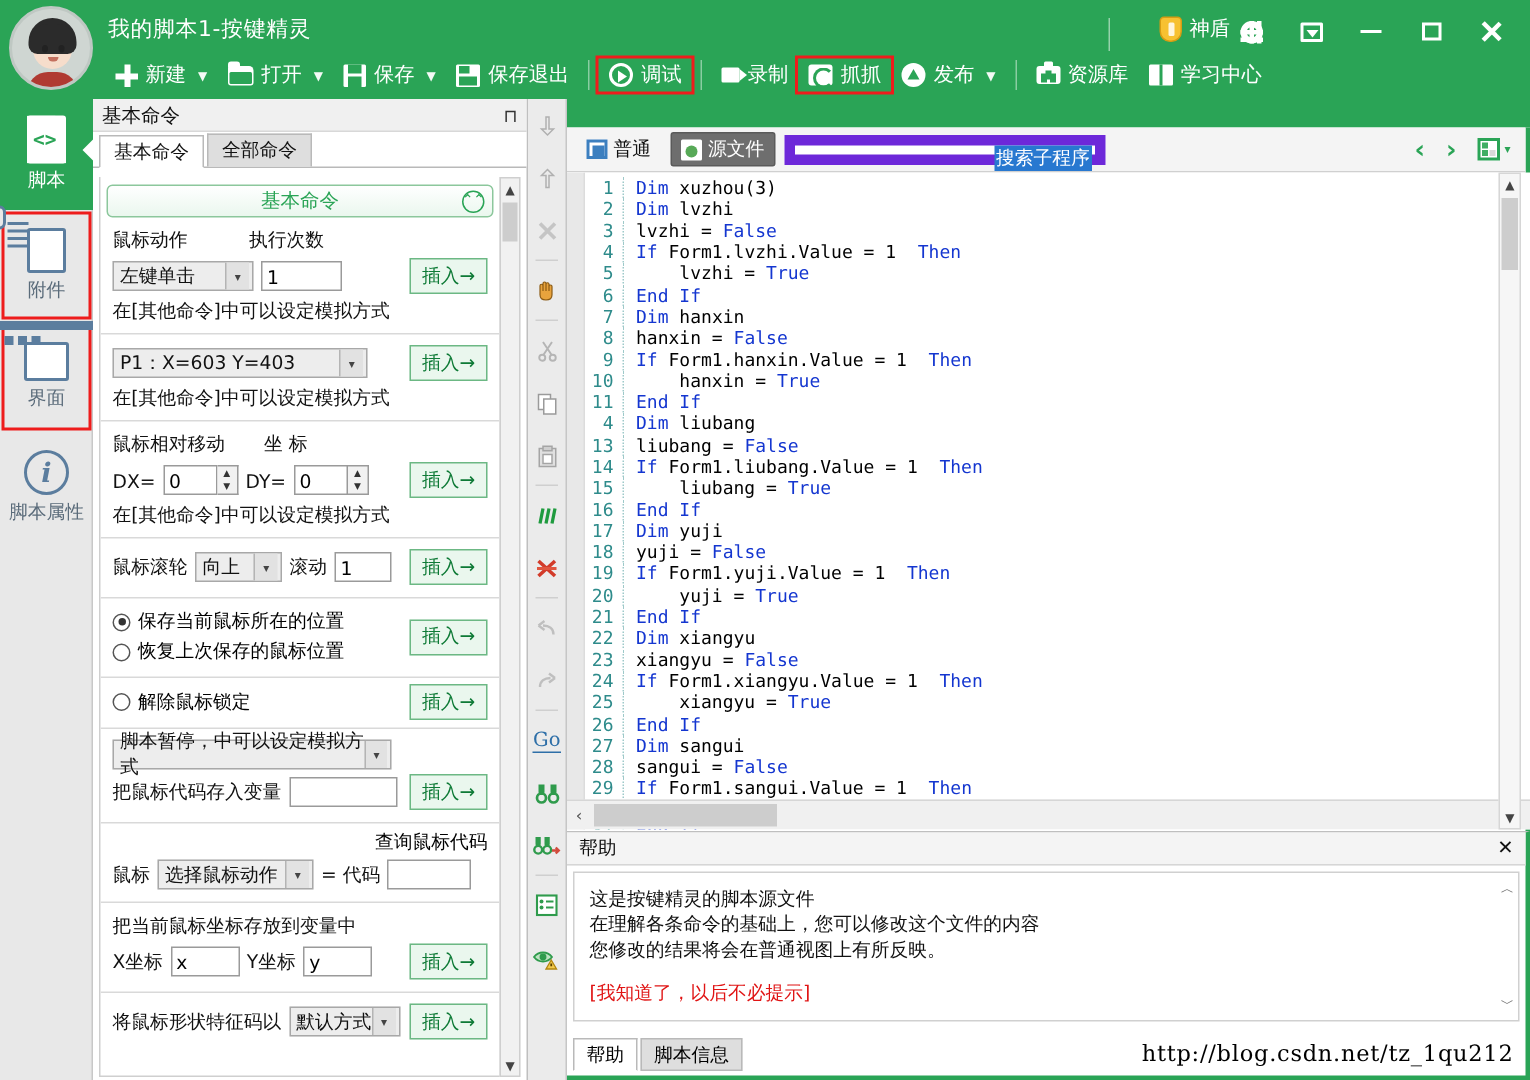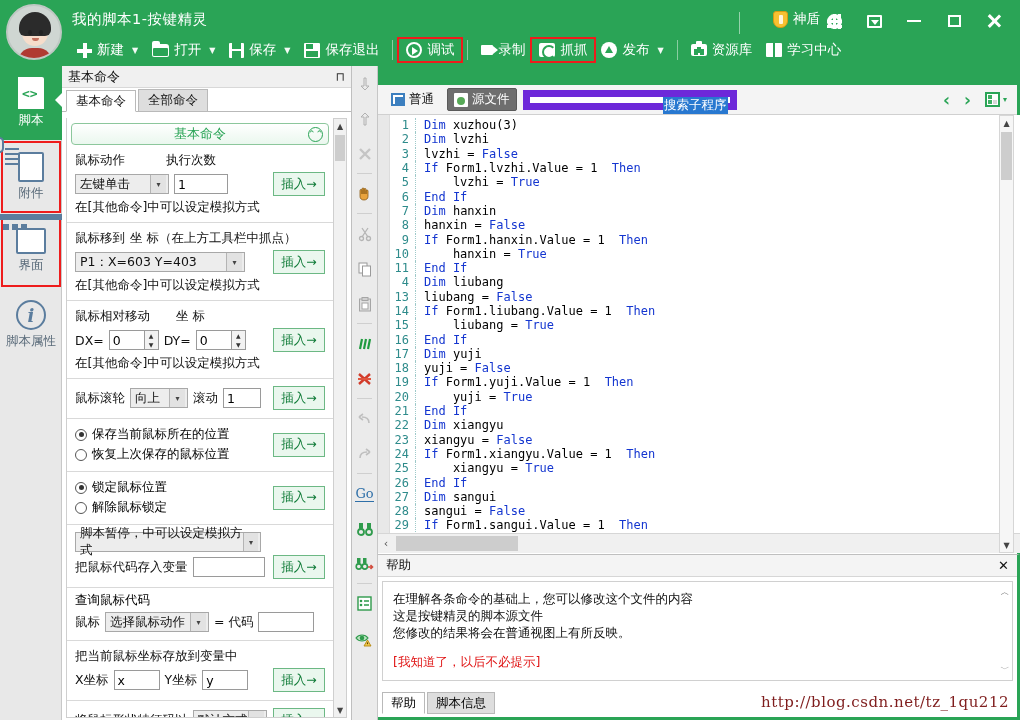--- a/index.html
+++ b/index.html
@@ -146,21 +146,21 @@
   .hintline { font-size:12.5px; color:#111; margin:3px 0 1px 0;}
   .sel { height:20px; background:#ededed; border:1px solid #a8a8a8; display:flex; align-items:center; padding:0 2px 0 4px; font-size:12.5px; color:#111; position:relative; }
   .sel .cv { margin-left:auto; width:16px; height:18px; background:#e2e2e2; border-left:1px solid #b4b4b4; display:flex; align-items:center; justify-content:center; font-size:8px; color:#444;}
   .txt { height:20px; background:#fff; border:1px solid #9a9a9a; font-size:12.5px; padding:0 3px; display:flex; align-items:center;}
   .spin { width:14px; height:20px; border:1px solid #9a9a9a; border-left:none; background:#f2f2f2; display:flex; flex-direction:column; }
   .spin div { flex:1; display:flex; align-items:center; justify-content:center; font-size:6px; color:#333;}
   .ins { min-width:52px; height:24px; border:1px solid #6cb884; background:#eaf7ee; color:#0e7a36; font-size:12.5px; display:flex; align-items:center; justify-content:center; margin-left:auto; }
   .radio { display:flex; align-items:center; gap:5px; margin:3px 0; font-size:12.5px;}
   .rb { width:12px; height:12px; border:1.5px solid #555; border-radius:50%; position:relative; background:#fff; flex:none;}
   .rb.on:after { content:''; position:absolute; left:2.5px; top:2.5px; width:5px; height:5px; border-radius:50%; background:#333;}
-  .center { text-align:left; font-size:12.5px; }
+  .center { text-align:right; font-size:12.5px; }
   .cp-scroll { position:absolute; right:4px; top:52px; width:14px; bottom:2px; background:#f1f1f1; border:1px solid #cfcfcf;}
   .cp-scroll .up, .cp-scroll .dn { height:14px; display:flex; align-items:center; justify-content:center; font-size:8px; color:#444;}
   .cp-scroll .dn { position:absolute; bottom:0; width:100%;}
   .cp-scroll .thumb { position:absolute; top:16px; left:1px; width:10px; height:26px; background:#cdcdcd;}
 
   
   .vtb { position:absolute; left:352px; top:66px; width:26px; height:654px; background:#ebebeb; border-right:1px solid #c6c6c6;}
   .vtb-i { height:35px; display:flex; align-items:center; justify-content:center; position:relative; }
   .vtb-sep { height:1px; background:#cfcfcf; margin:2px 5px;}
 
@@ -201,21 +201,21 @@
   .hp-head { height:22px; background:#f4f4f4; border-bottom:1px solid #d6d6d6; display:flex; align-items:center; padding:0 8px; justify-content:space-between;}
   .hp-title { font-size:12.5px; color:#111;}
   .hp-x { font-size:13px; font-weight:bold; color:#111;}
   .hp-body { position:absolute; left:4px; top:26px; right:4px; height:100px; border:1px solid #d0d0d0; background:#fff; padding:8px 10px; font-size:12.5px; line-height:17px; color:#111;}
   .hp-note { color:#e01414; margin-top:12px; }
   .hp-vs { position:absolute; right:5px; top:27px; width:14px; height:98px; }
   .hp-vs .a { position:absolute; width:100%; font-size:9px; color:#777; text-align:center;}
   .hp-tabs { position:absolute; left:4px; bottom:3px; display:flex; align-items:flex-end; }
   .hp-tab { height:22px; padding:0 8px; display:flex; align-items:center; font-size:12.5px; border:1px solid #b9b9b9; background:#dedede; margin-right:2px;}
   .hp-tab.active { background:#fff; border-bottom-color:#fff;}
-  .wm { position:absolute; right:8px; bottom:6px; font-family:"DejaVu Serif","Liberation Serif",serif; font-size:15px; color:#7f1d1d; letter-spacing:.5px;margin-left:27px;}
+  .wm { position:absolute; right:8px; bottom:6px; font-family:"DejaVu Serif","Liberation Serif",serif; font-size:15px; color:#000000; letter-spacing:.5px;margin-left:27px;}
 </style>
 </head>
 <body>
 
 <div id="app">
 
   <div class="titlebar">
     <div class="avatar">
       <div class="av-body"></div>
       <div class="av-face"></div>
@@ -354,24 +354,20 @@
             <span>左键单击</span>
             <span class="cv">▾</span>
           </span>
           <span class="txt" style="width:54px">1</span>
           <span class="ins">插入→</span>
         </div>
         <div class="hintline">在[其他命令]中可以设定模拟方式</div>
       </div>
 
       <div class="sec">
-        <div class="row">
-          <span class="lbl">鼠标移到</span>
-          <span class="lbl">坐 标（在上方工具栏中抓点）</span>
-        </div>
         <div class="row">
           <span class="sel" style="width:170px">
             <span>P1：X=603 Y=403</span>
             <span class="cv">▾</span>
           </span>
           <span class="ins">插入→</span>
         </div>
         <div class="hintline">在[其他命令]中可以设定模拟方式</div>
       </div>
 
@@ -427,24 +423,20 @@
               <span>恢复上次保存的鼠标位置</span>
             </div>
           </div>
           <span class="ins">插入→</span>
         </div>
       </div>
 
       <div class="sec">
         <div style="display:flex; align-items:center;">
           <div style="flex:1">
-            <div class="radio">
-              <span class="rb on"></span>
-              <span>锁定鼠标位置</span>
-            </div>
             <div class="radio">
               <span class="rb"></span>
               <span>解除鼠标锁定</span>
             </div>
           </div>
           <span class="ins">插入→</span>
         </div>
       </div>
 
       <div class="sec">
@@ -687,22 +679,22 @@
       <div class="a b">▼</div>
     </div>
   </div>
 
   <div class="helpp">
     <div class="hp-head">
       <span class="hp-title">帮助</span>
       <span class="hp-x">✕</span>
     </div>
     <div class="hp-body">
+      <div>这是按键精灵的脚本源文件</div>
       <div>在理解各条命令的基础上，您可以修改这个文件的内容</div>
-      <div>这是按键精灵的脚本源文件</div>
       <div>您修改的结果将会在普通视图上有所反映。</div>
       <div class="hp-note">[我知道了，以后不必提示]</div>
     </div>
     <div class="hp-vs">
       <span class="a" style="top:4px">︿</span>
       <span class="a" style="bottom:4px">﹀</span>
     </div>
     <div class="hp-tabs">
       <div class="hp-tab active">帮助</div>
       <div class="hp-tab">脚本信息</div>

